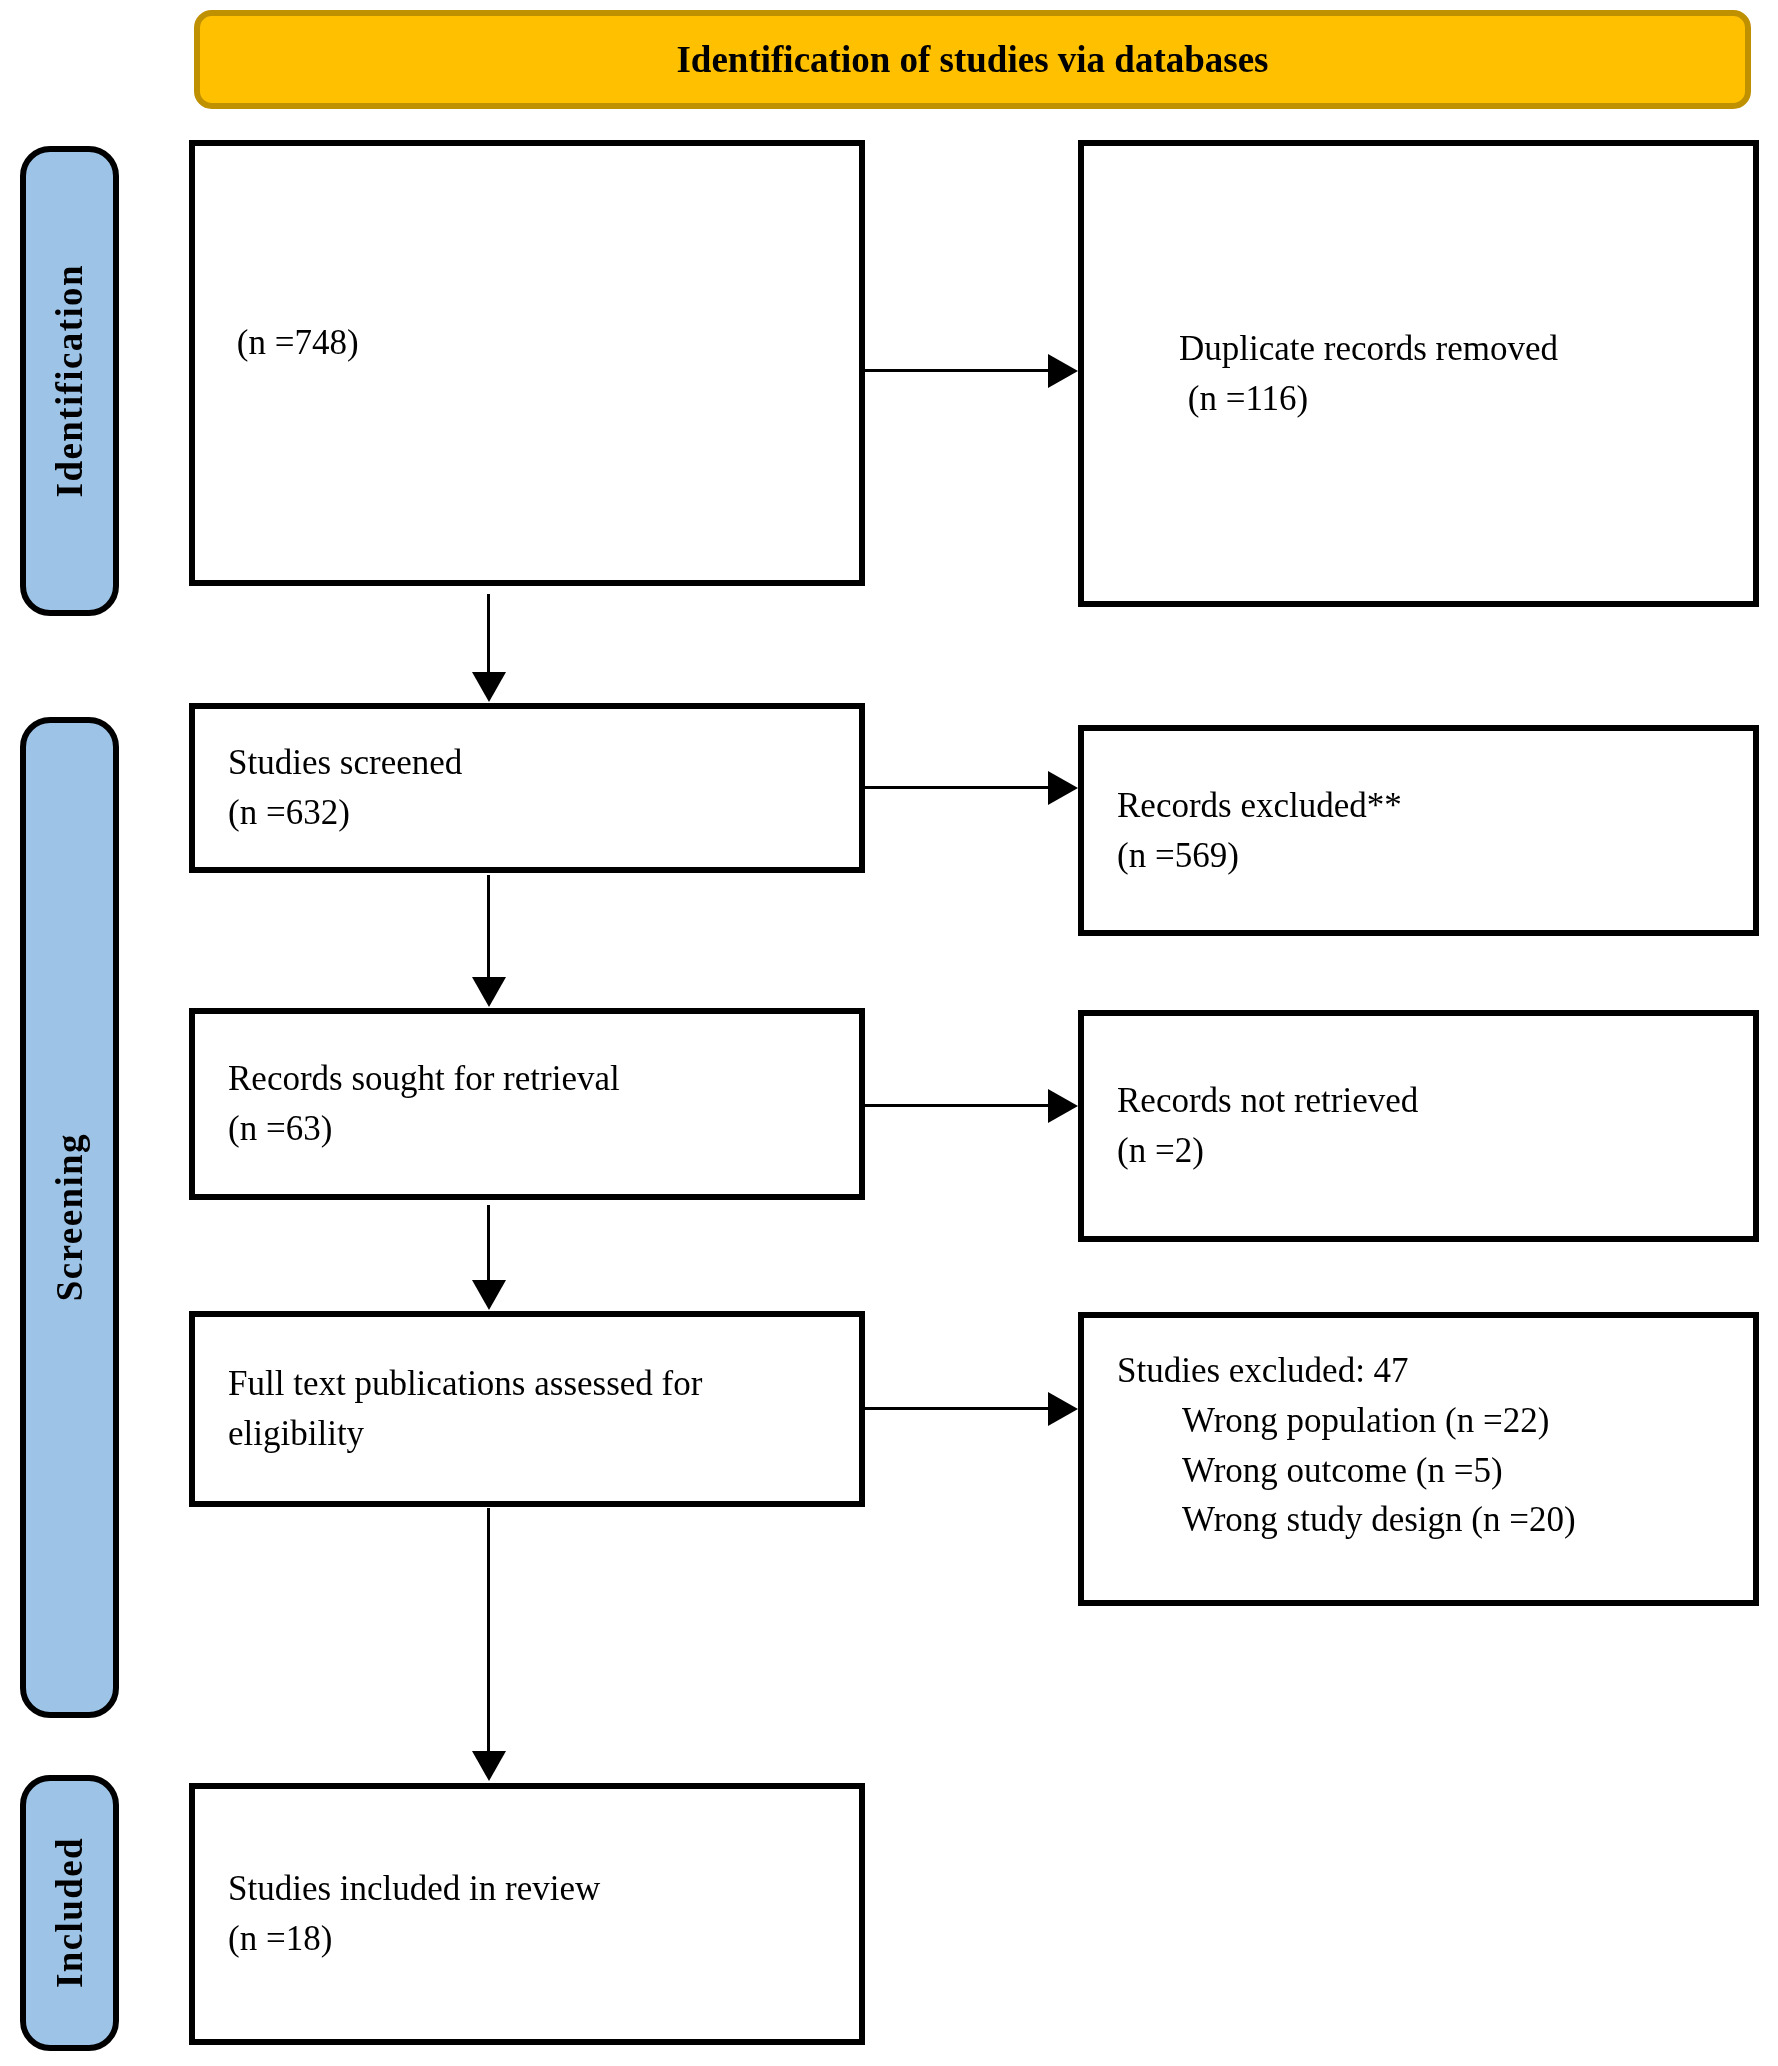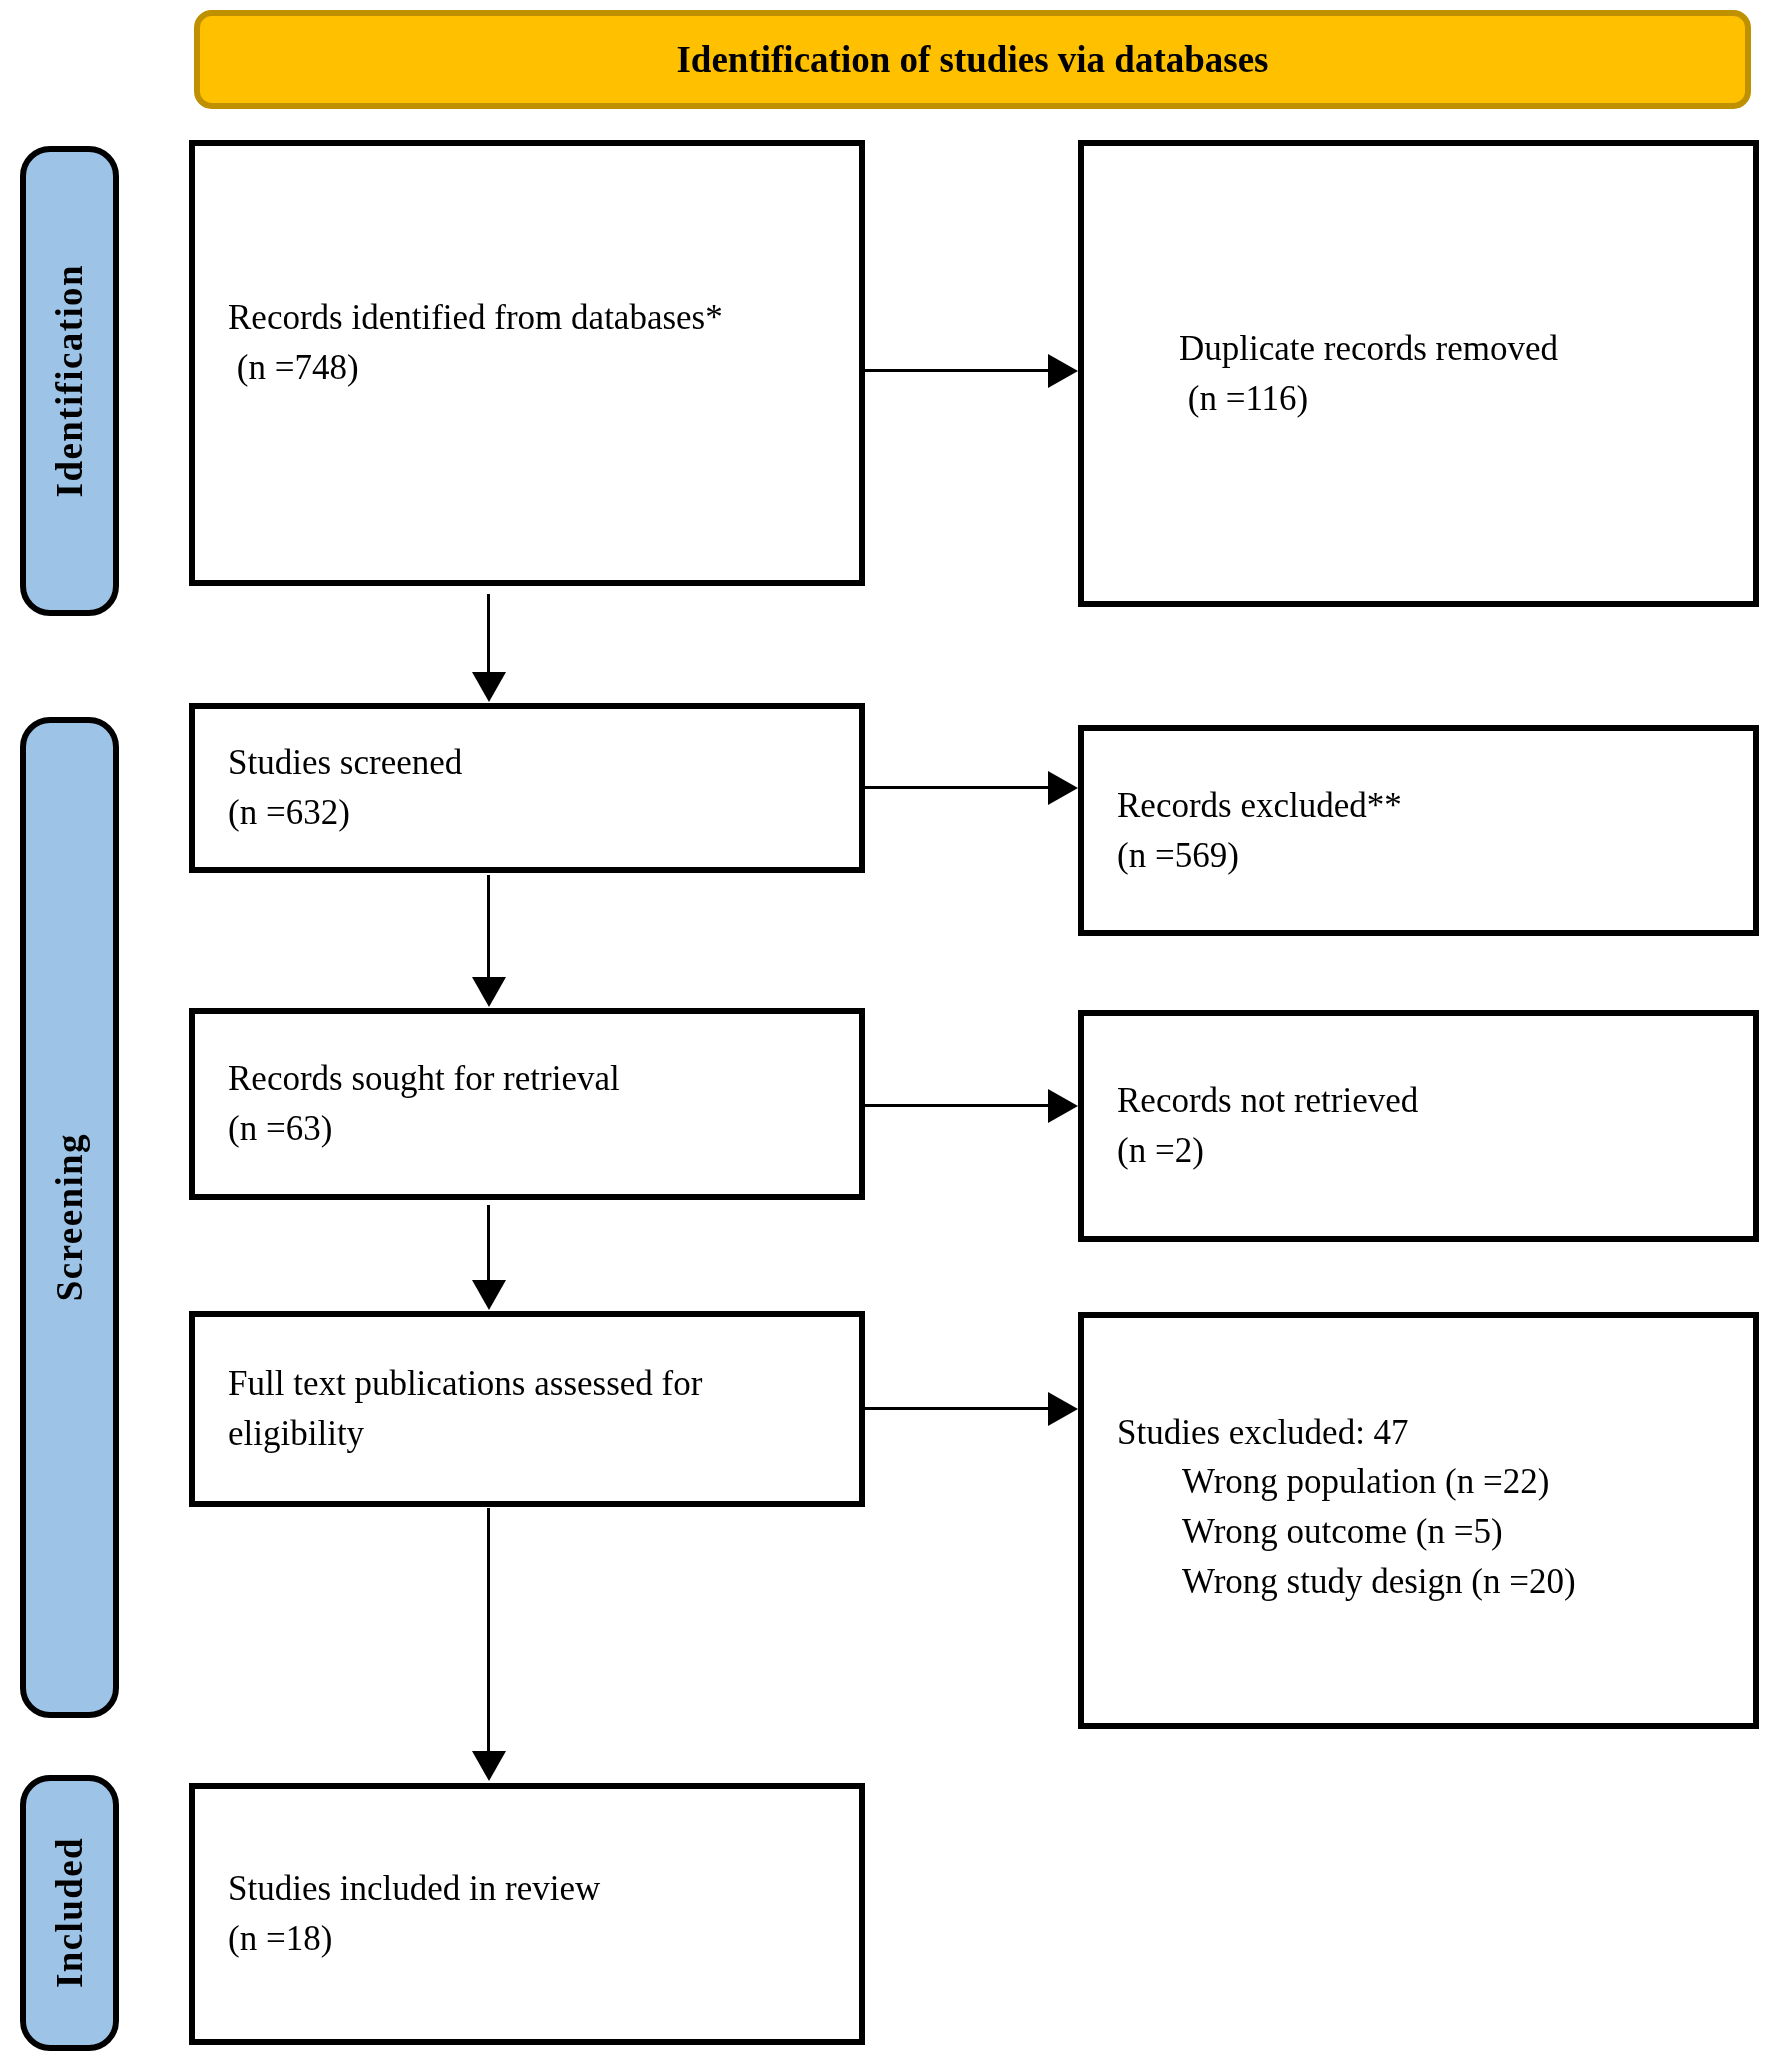--- a/index.html
+++ b/index.html
@@ -66,21 +66,20 @@
     <span>Identification</span>
   </div>
   <div class="stage" style="top:717px;height:1001px;">
     <span>Screening</span>
   </div>
   <div class="stage" style="top:1775px;height:276px;">
     <span>Included</span>
   </div>
 
   <div class="fbox" style="left:189px;top:140px;width:676px;height:446px;padding-bottom:41px;">
-    <div class="ln">Records identified from databases*</div>
     <div class="ln">&nbsp;(n =748)</div>
   </div>
   <div class="fbox" style="left:1078px;top:140px;width:681px;height:467px;padding-left:95px;">
     <div class="ln">Duplicate records removed</div>
     <div class="ln">&nbsp;(n =116)</div>
   </div>
 
   <div class="fbox" style="left:189px;top:703px;width:676px;height:170px;">
     <div class="ln">Studies screened</div>
     <div class="ln">(n =632)</div>
@@ -96,21 +95,21 @@
   </div>
   <div class="fbox" style="left:1078px;top:1010px;width:681px;height:232px;">
     <div class="ln">Records not retrieved</div>
     <div class="ln">(n =2)</div>
   </div>
 
   <div class="fbox" style="left:189px;top:1311px;width:676px;height:196px;">
     <div class="ln">Full text publications assessed for</div>
     <div class="ln">eligibility</div>
   </div>
-  <div class="fbox" style="left:1078px;top:1312px;width:681px;height:417px;padding-bottom:27px;">
+  <div class="fbox" style="left:1078px;top:1312px;width:681px;height:294px;padding-bottom:27px;">
     <div class="ln">Studies excluded: 47</div>
     <div class="ln indent">Wrong population (n =22)</div>
     <div class="ln indent">Wrong outcome (n =5)</div>
     <div class="ln indent">Wrong study design (n =20)</div>
   </div>
 
   <div class="fbox" style="left:189px;top:1783px;width:676px;height:262px;">
     <div class="ln">Studies included in review</div>
     <div class="ln">(n =18)</div>
   </div>

